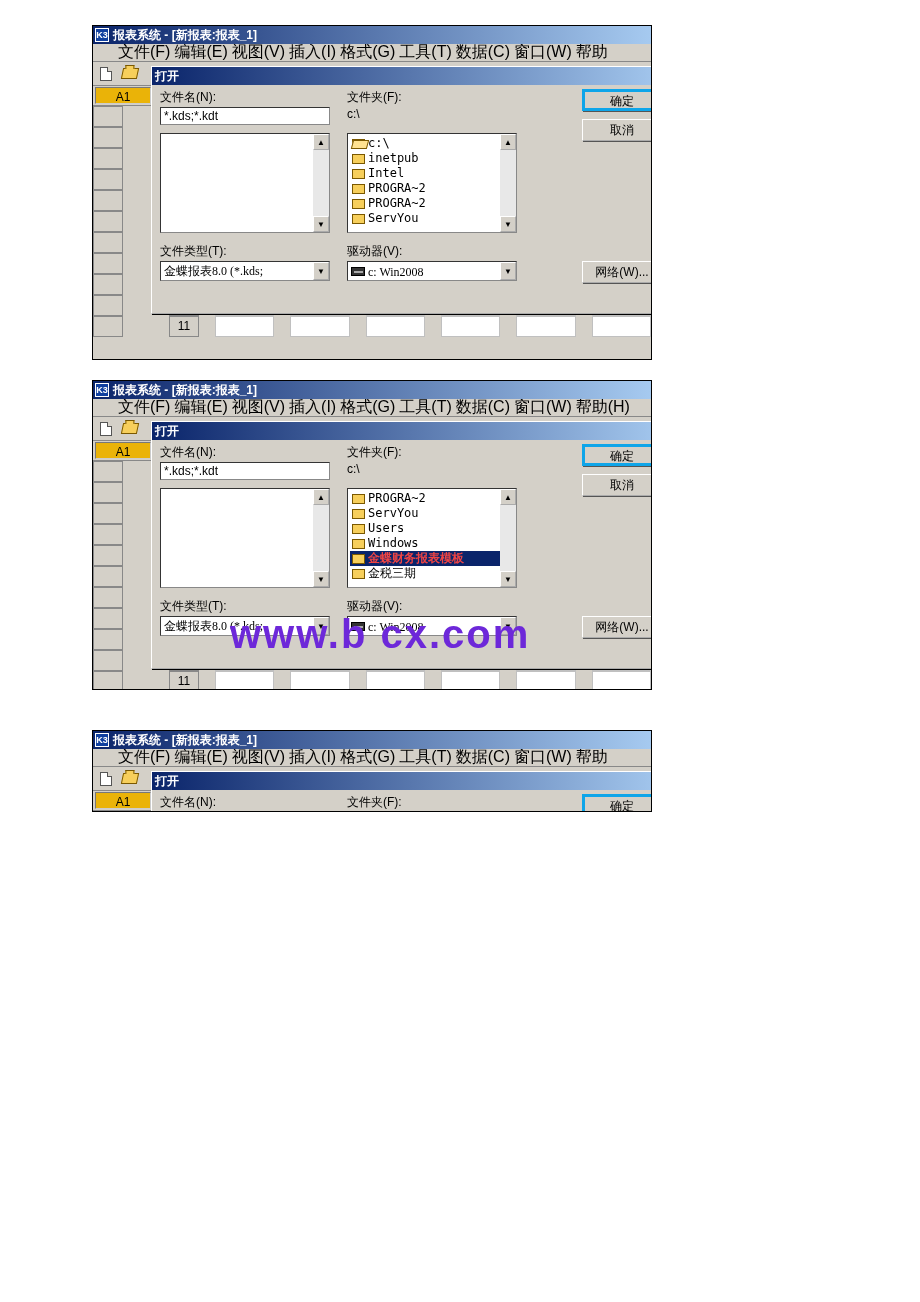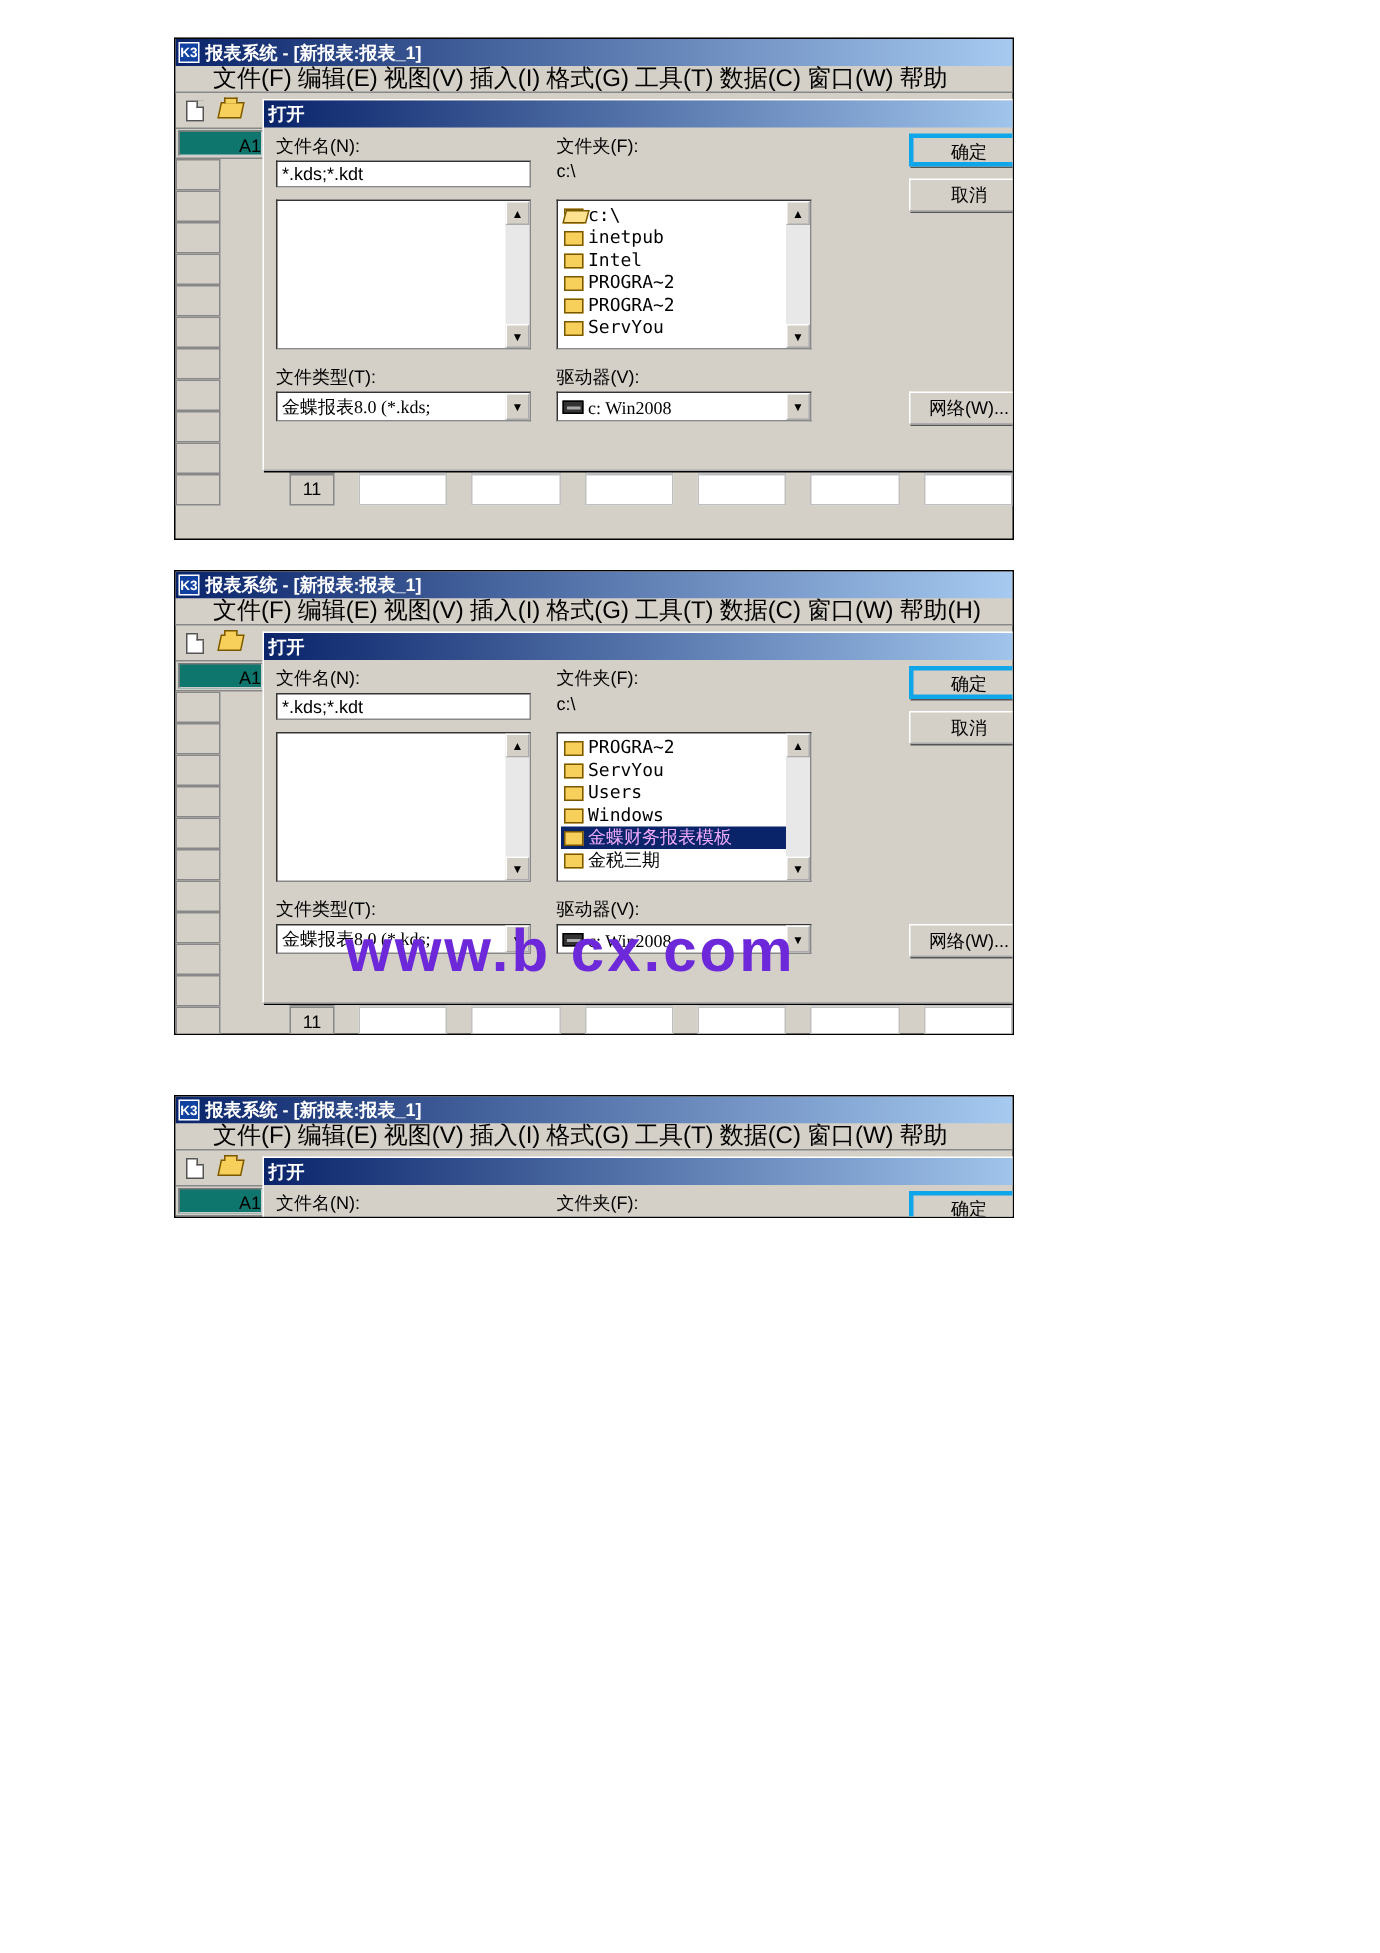--- a/index.html
+++ b/index.html
@@ -16,21 +16,21 @@
     font-size: 40px;
     font-weight: bold;
     color: #6d28d9;
     pointer-events: none;
     z-index: 50;
     letter-spacing: 2px;
   }
   .shot {
     position: relative;
     width: 560px;
-    margin-left: 116px;
+    margin-left: 92px;
     margin-top: 40px;
     background: #d4d0c8;
     border: 1px solid #000;
     overflow: hidden;
   }
   .shot:nth-of-type(1) { height: 350px; margin-top: 112px; }
   .shot:nth-of-type(2) { height: 335px; margin-top: 25px; }
   .shot:nth-of-type(3) { height: 310px; margin-top: 20px; }
 
   .titlebar {
@@ -89,22 +89,22 @@
   .icon-open { width:16px; height:11px; background:#f7cf5b; border:1px solid #7a5800; transform:skewX(-12deg); position:relative; }
   .icon-open::before { content:""; position:absolute; top:-4px; left:1px; width:7px; height:3px; background:#f7cf5b; border:1px solid #7a5800; border-bottom:none; transform:skewX(12deg); }
 
   .cellref-row {
     display: flex;
     height: 20px;
     border-bottom: 1px solid #888;
   }
   .cellref {
     width: 56px;
-    background: #0f766e;
-    text-align: right;
+    background: #eab308;
+    text-align: center;
     line-height: 18px;
     border: 1px inset #ccc;
     margin: 1px 2px;
   }
 
   .sheet {
     position: absolute;
     left: 0;
     top: 80px;
     right: 0;
@@ -187,21 +187,21 @@
     background:#e8e8e8;
   }
   .listbox .items { padding: 2px; }
   .listbox .item {
     display:flex; align-items:center;
     height:15px; line-height:15px;
     gap:3px; padding:0 2px; font-size:12px;
     font-family: "SimSun", monospace;
   }
   .listbox .item.sel {
-    background:#0a246a; color:#f0abfc;
+    background:#0a246a; color:#ef4444;font-weight:bold;
   }
   .folder-icon {
     width:13px; height:10px; background:#f7cf5b; border:1px solid #7a5800;
     display:inline-block; position:relative;
   }
   .folder-icon.open::after {
     content:""; position:absolute; left:-1px; bottom:-1px; width:14px; height:7px;
     background:#ffe290; border:1px solid #7a5800; transform:skewX(-15deg);
   }
   .drive-icon {

